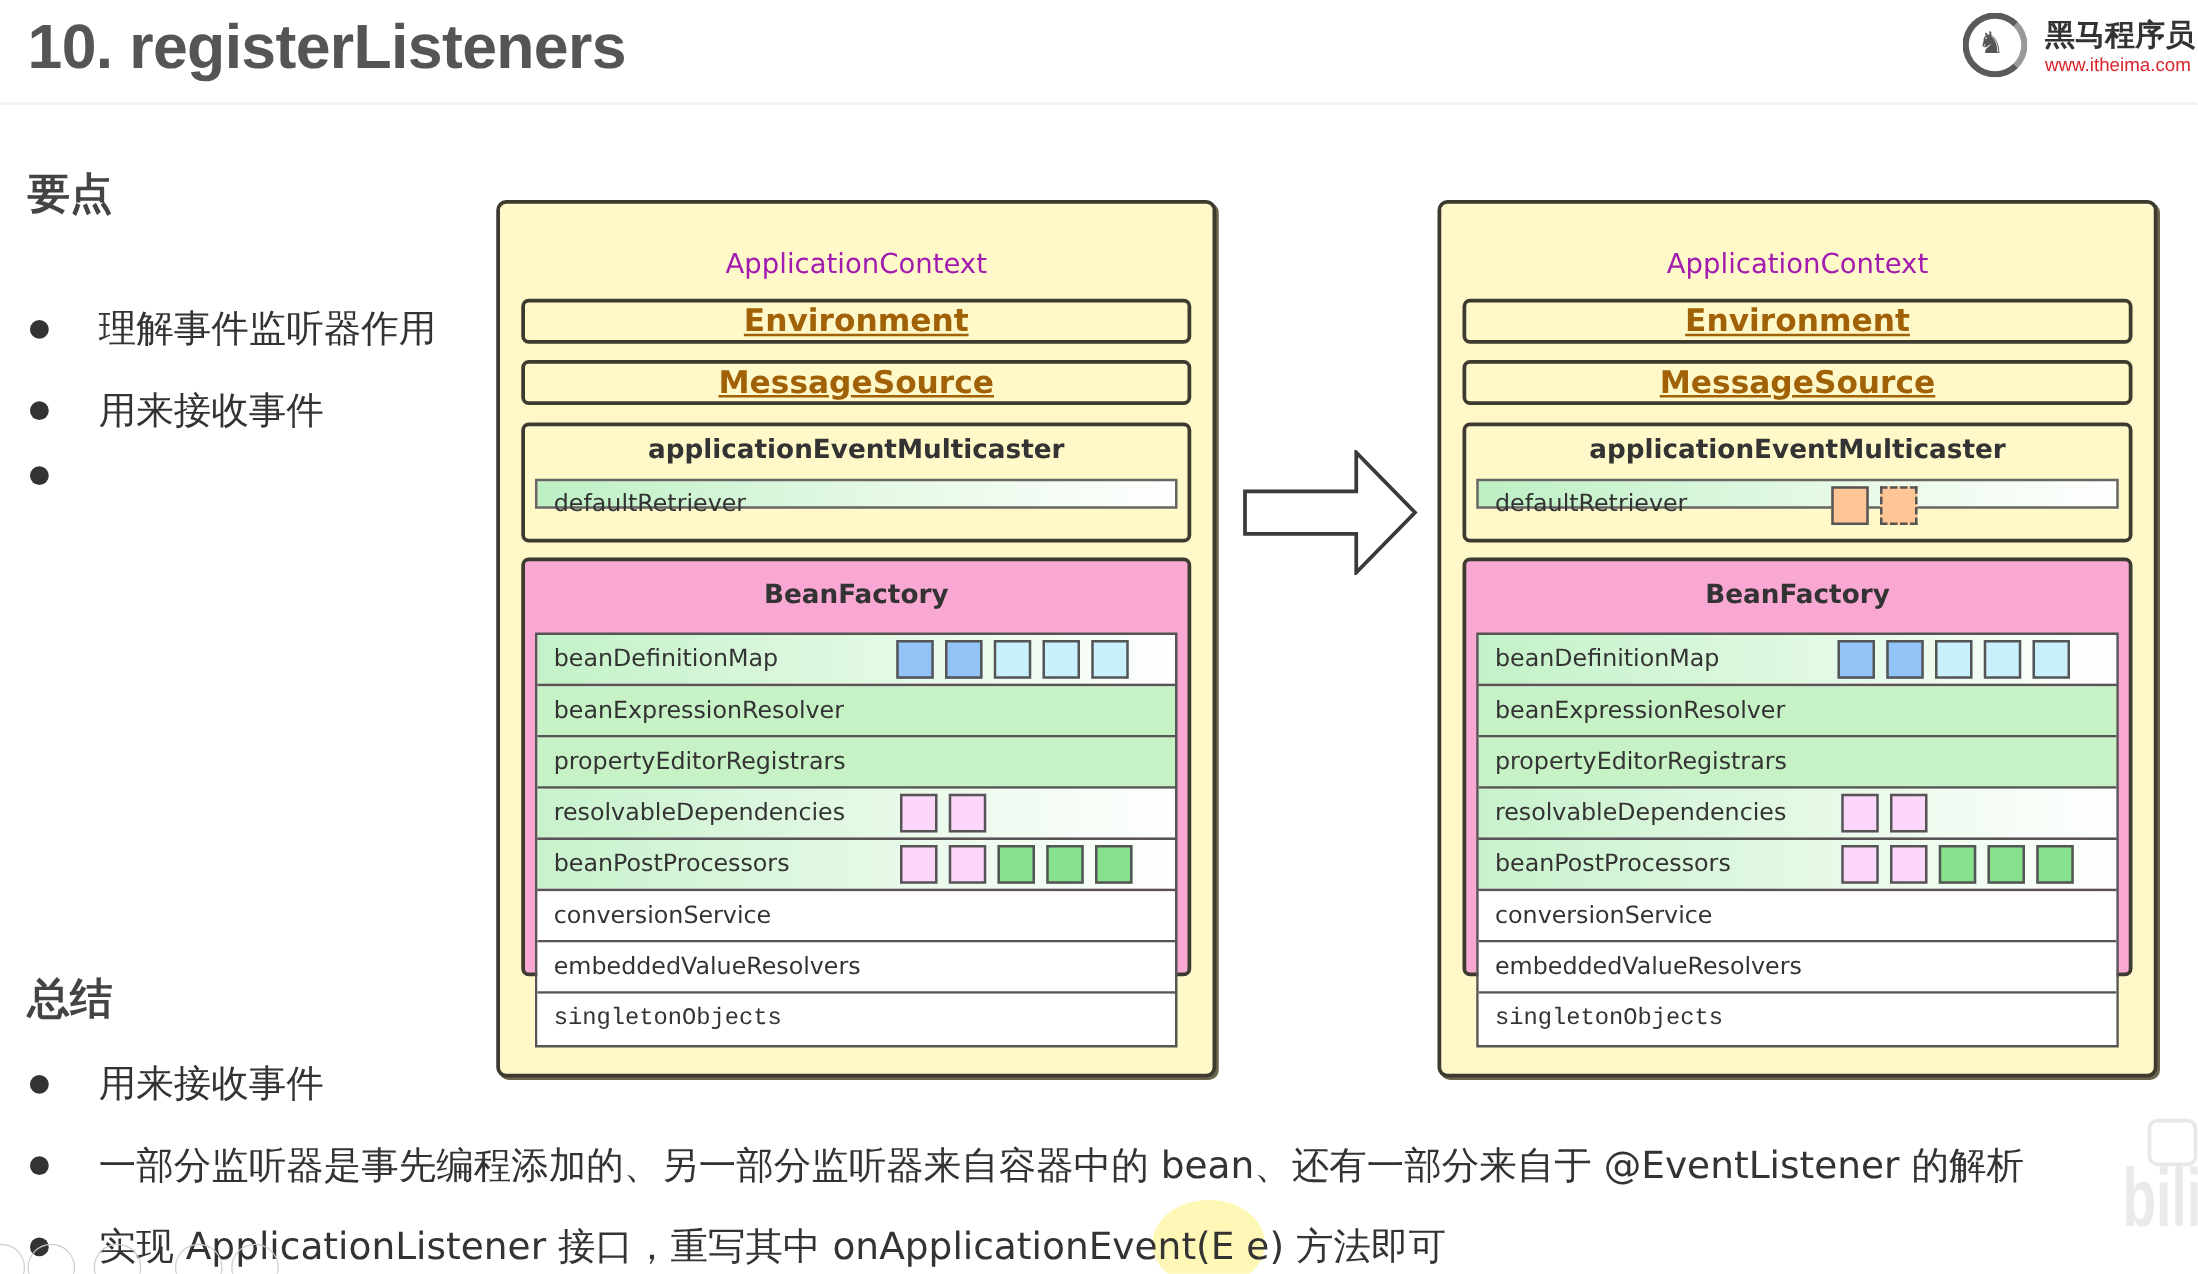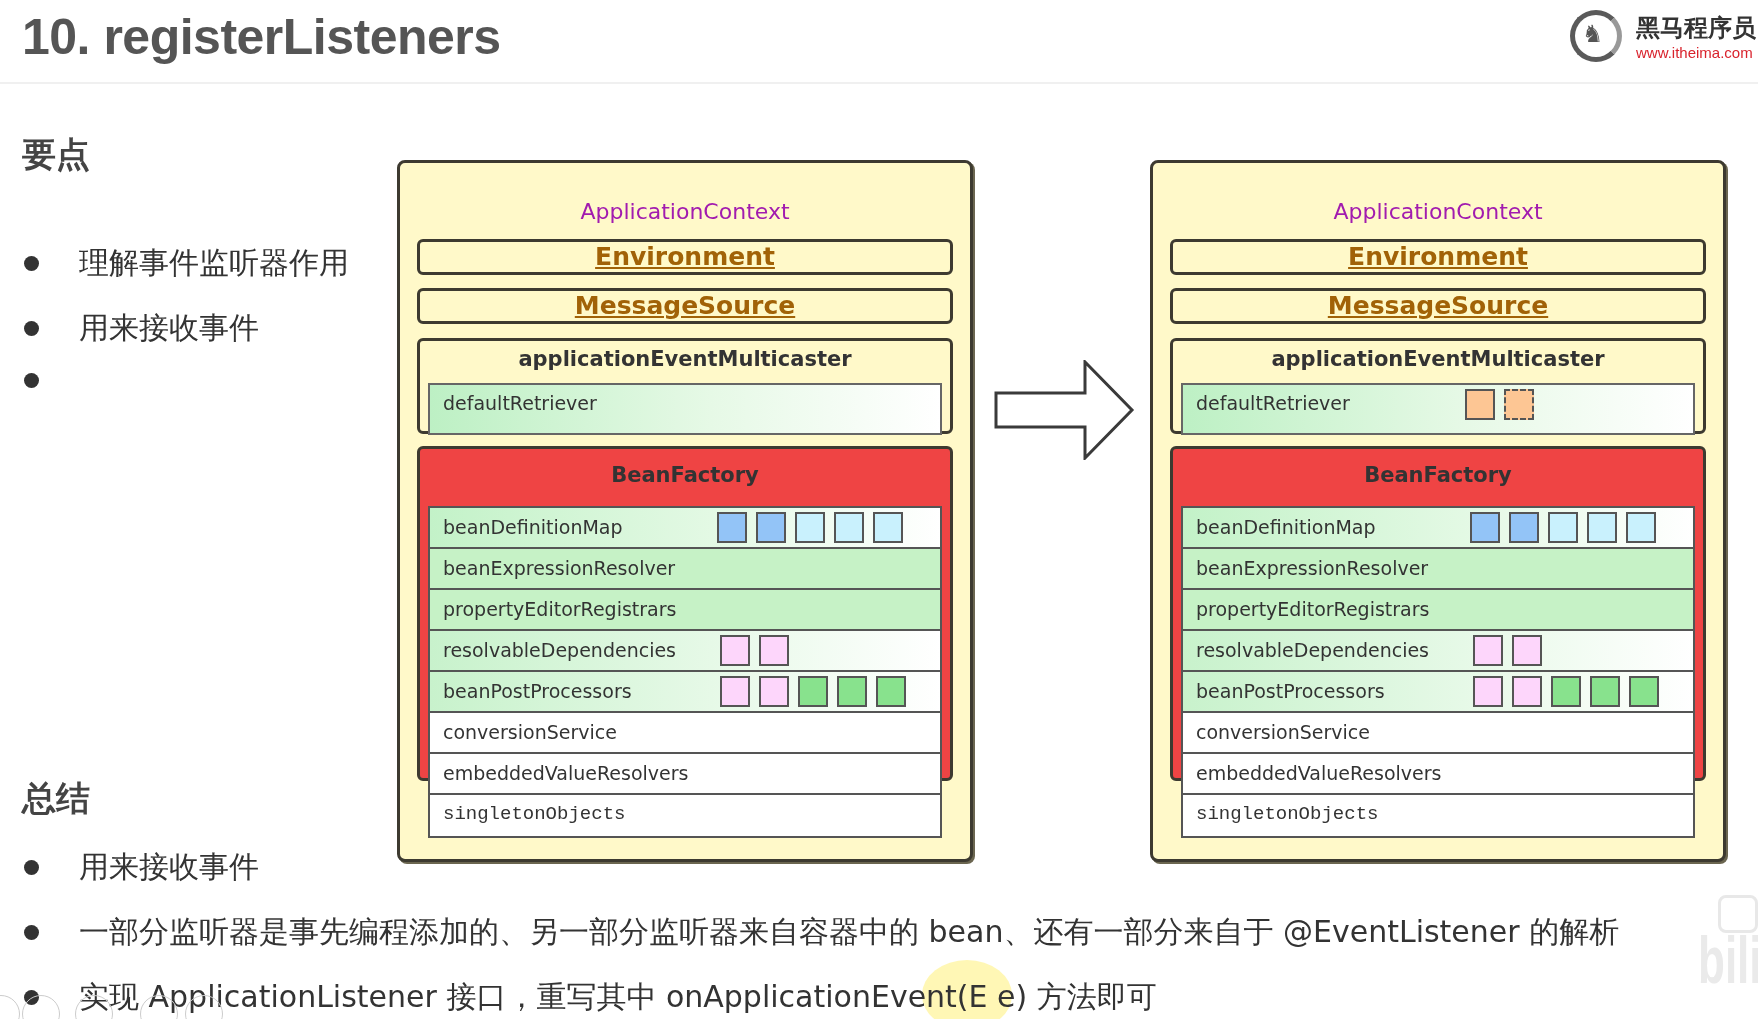--- a/index.html
+++ b/index.html
@@ -23,25 +23,25 @@
   .ctx { position:absolute; top:160px; width:576px; height:702px; background:#fff9c9;
          border:3px solid #3d3a30; border-radius:8px; box-sizing:border-box;
          box-shadow: 2px 2px 0 #6b6650; }
   .ctx-title { position:absolute; left:0; right:0; top:36px; text-align:center; font-size:22px; font-weight:normal; color:#a21caf; }
   .bar { position:absolute; left:17px; right:17px; height:36px; border:3px solid #3d3a30; border-radius:6px;
          box-sizing:border-box; background:#fff9c9; text-align:center; font-size:25px; font-weight:bold;
          line-height:30px; color:#a16207;text-decoration:underline; }
   .multi { position:absolute; left:17px; right:17px; top:175px; height:96px; border:3px solid #3d3a30;
            border-radius:6px; box-sizing:border-box; background:#fff9c9; }
   .multi-title { position:absolute; left:0; right:0; top:6px; text-align:center; font-size:21px; font-weight:bold; color:#333; }
-  .retriever { position:absolute; left:8px; right:8px; top:42px; height:52px; border:2px solid #666;
+  .retriever { position:absolute; left:8px; right:8px; top:42px; height:24px; border:2px solid #666;
                box-sizing:border-box; background:linear-gradient(90deg,#bdf0c4 0%, #e6f9e6 55%, #ffffff 100%);
                font-size:19px; color:#333; line-height:36px; padding-left:13px; }
   .bf { position:absolute; left:17px; right:17px; top:283px; height:335px; border:3px solid #3d3a30;
-        border-radius:6px; box-sizing:border-box; background:#ef4444; }
+        border-radius:6px; box-sizing:border-box; background:#f9a8d4; }
   .bf-title { position:absolute; left:0; right:0; top:14px; text-align:center; font-size:21px; font-weight:bold; color:#333; }
   .rows { position:absolute; left:8px; right:8px; top:57px; border:2px solid #555; box-sizing:border-box; }
   .row { height:41px; border-bottom:2px solid #555; box-sizing:border-box; font-size:19px; color:#333;
          line-height:38px; padding-left:13px; position:relative; background:#fff; }
   .row:last-child { border-bottom:none;font-family:Liberation Mono, monospace; }
   .row.g1 { background:linear-gradient(90deg,#c3f2c8 0%, #e3f9e4 55%, #ffffff 100%); }
   .row.g2 { background:#c6f2c6; }
   .row.g3 { background:linear-gradient(90deg,#c8f2cc 0%, #e6f9e7 55%, #ffffff 100%); }
   .chips { position:absolute; top:4px; display:flex; gap:9px; }
   .chip { width:30px; height:31px; border:2px solid #555; box-sizing:border-box; }

